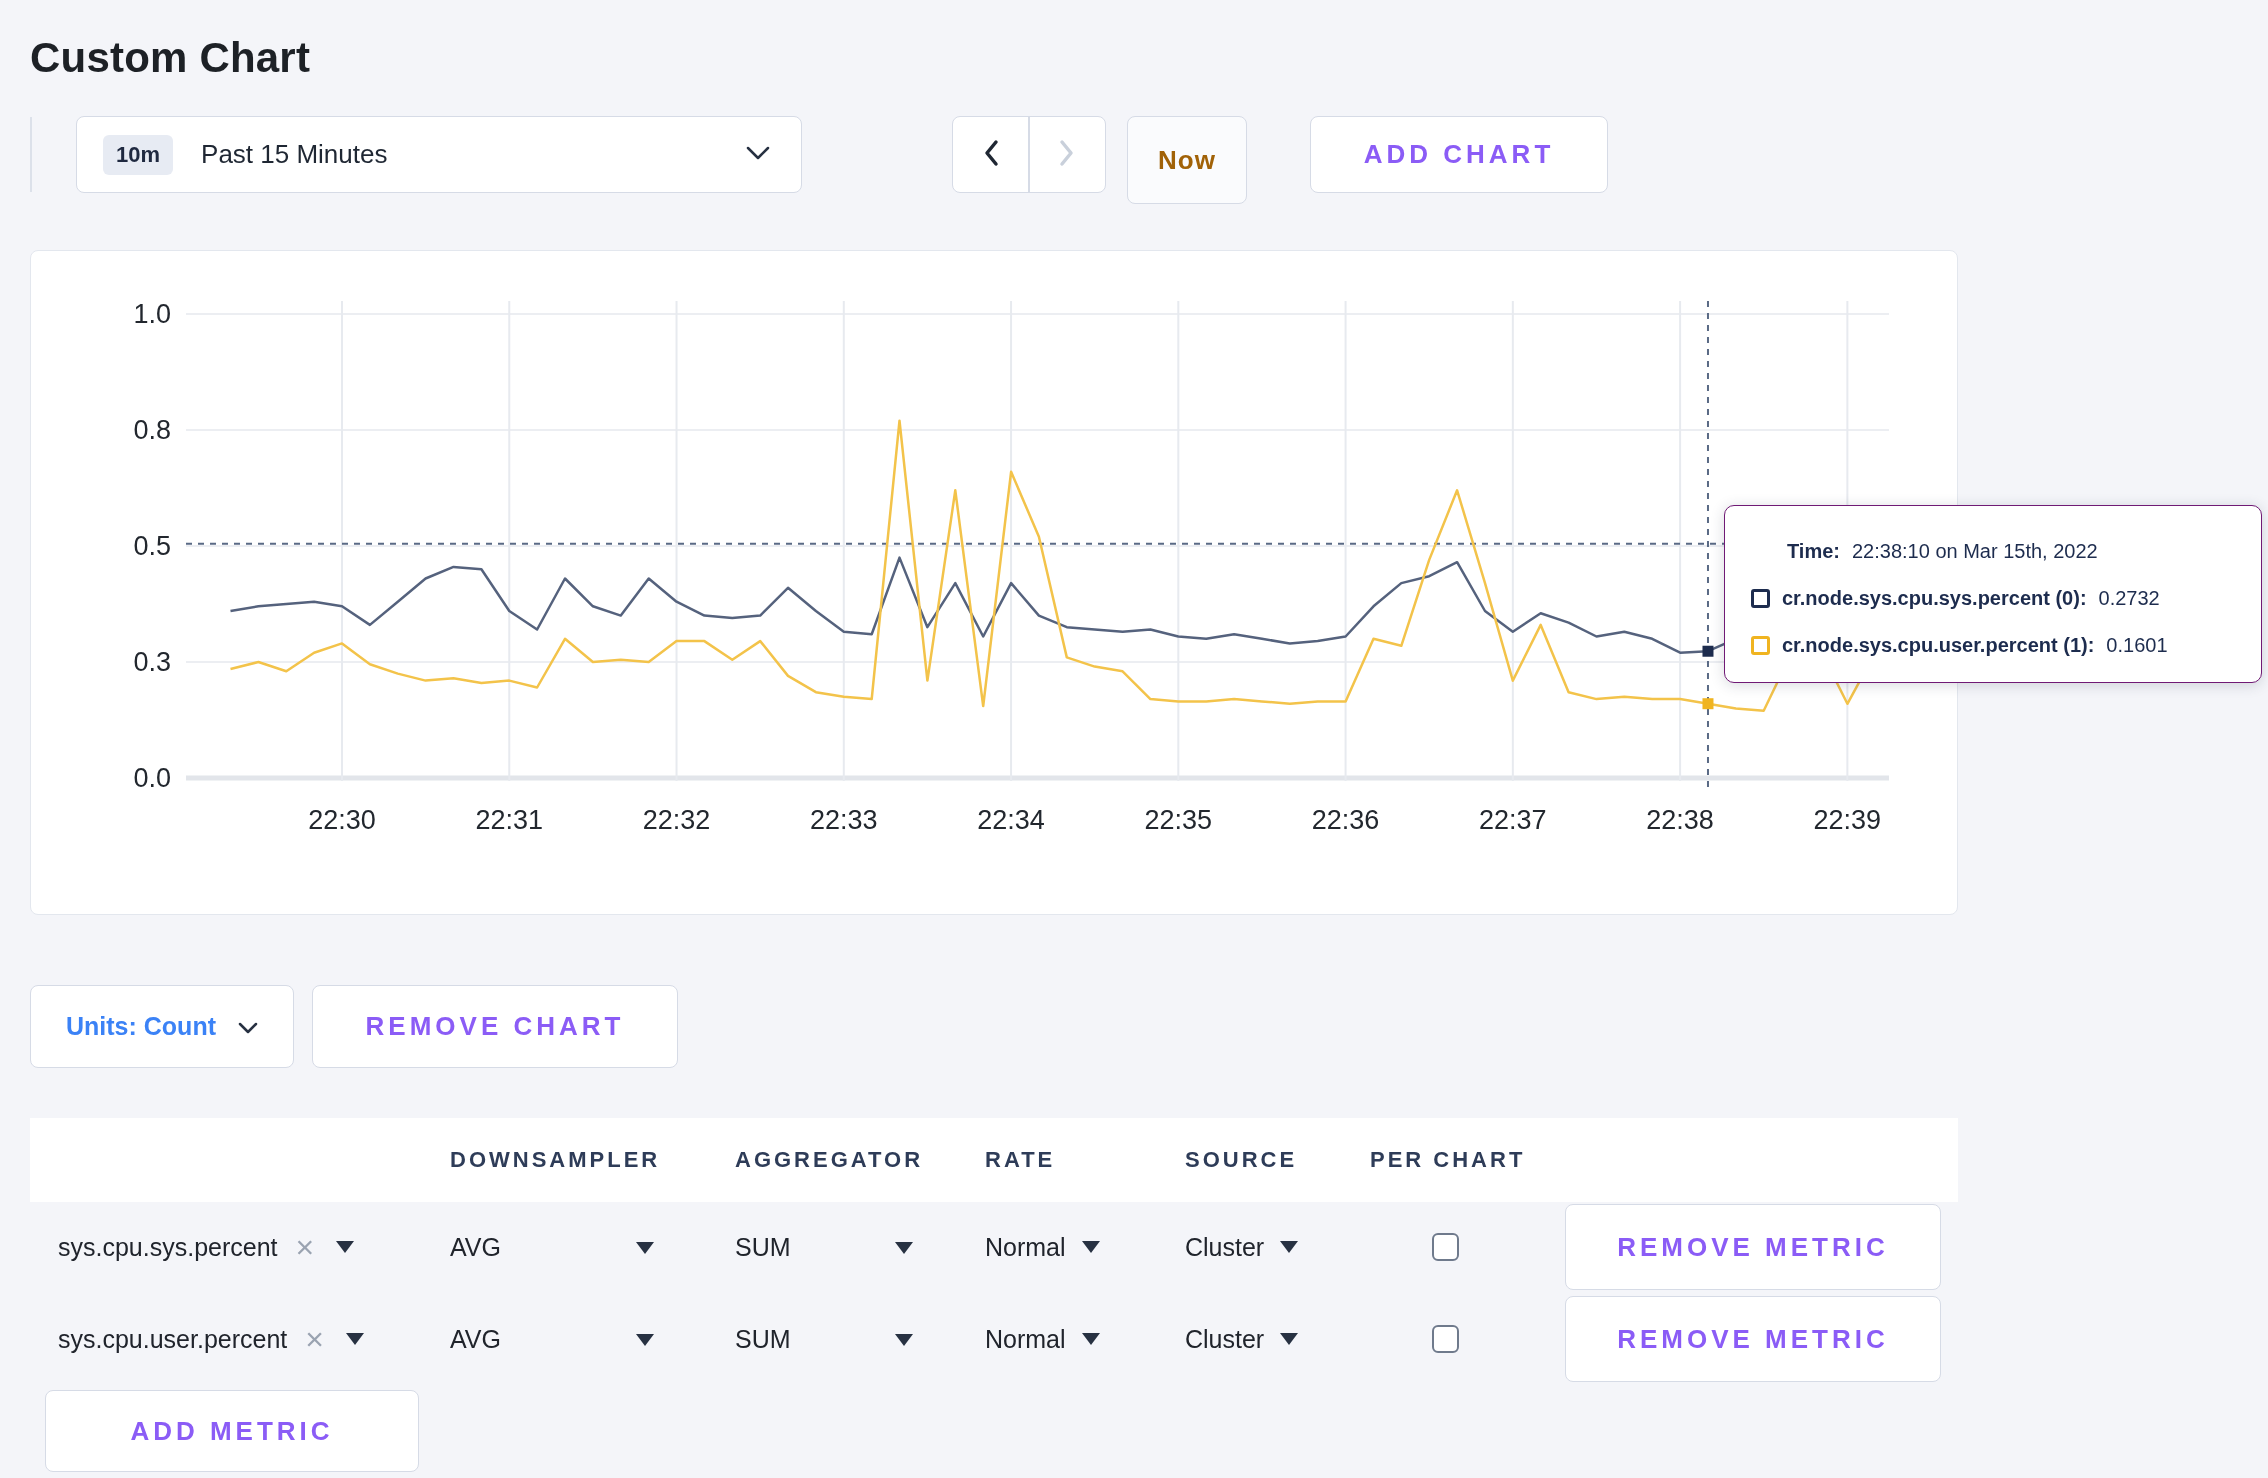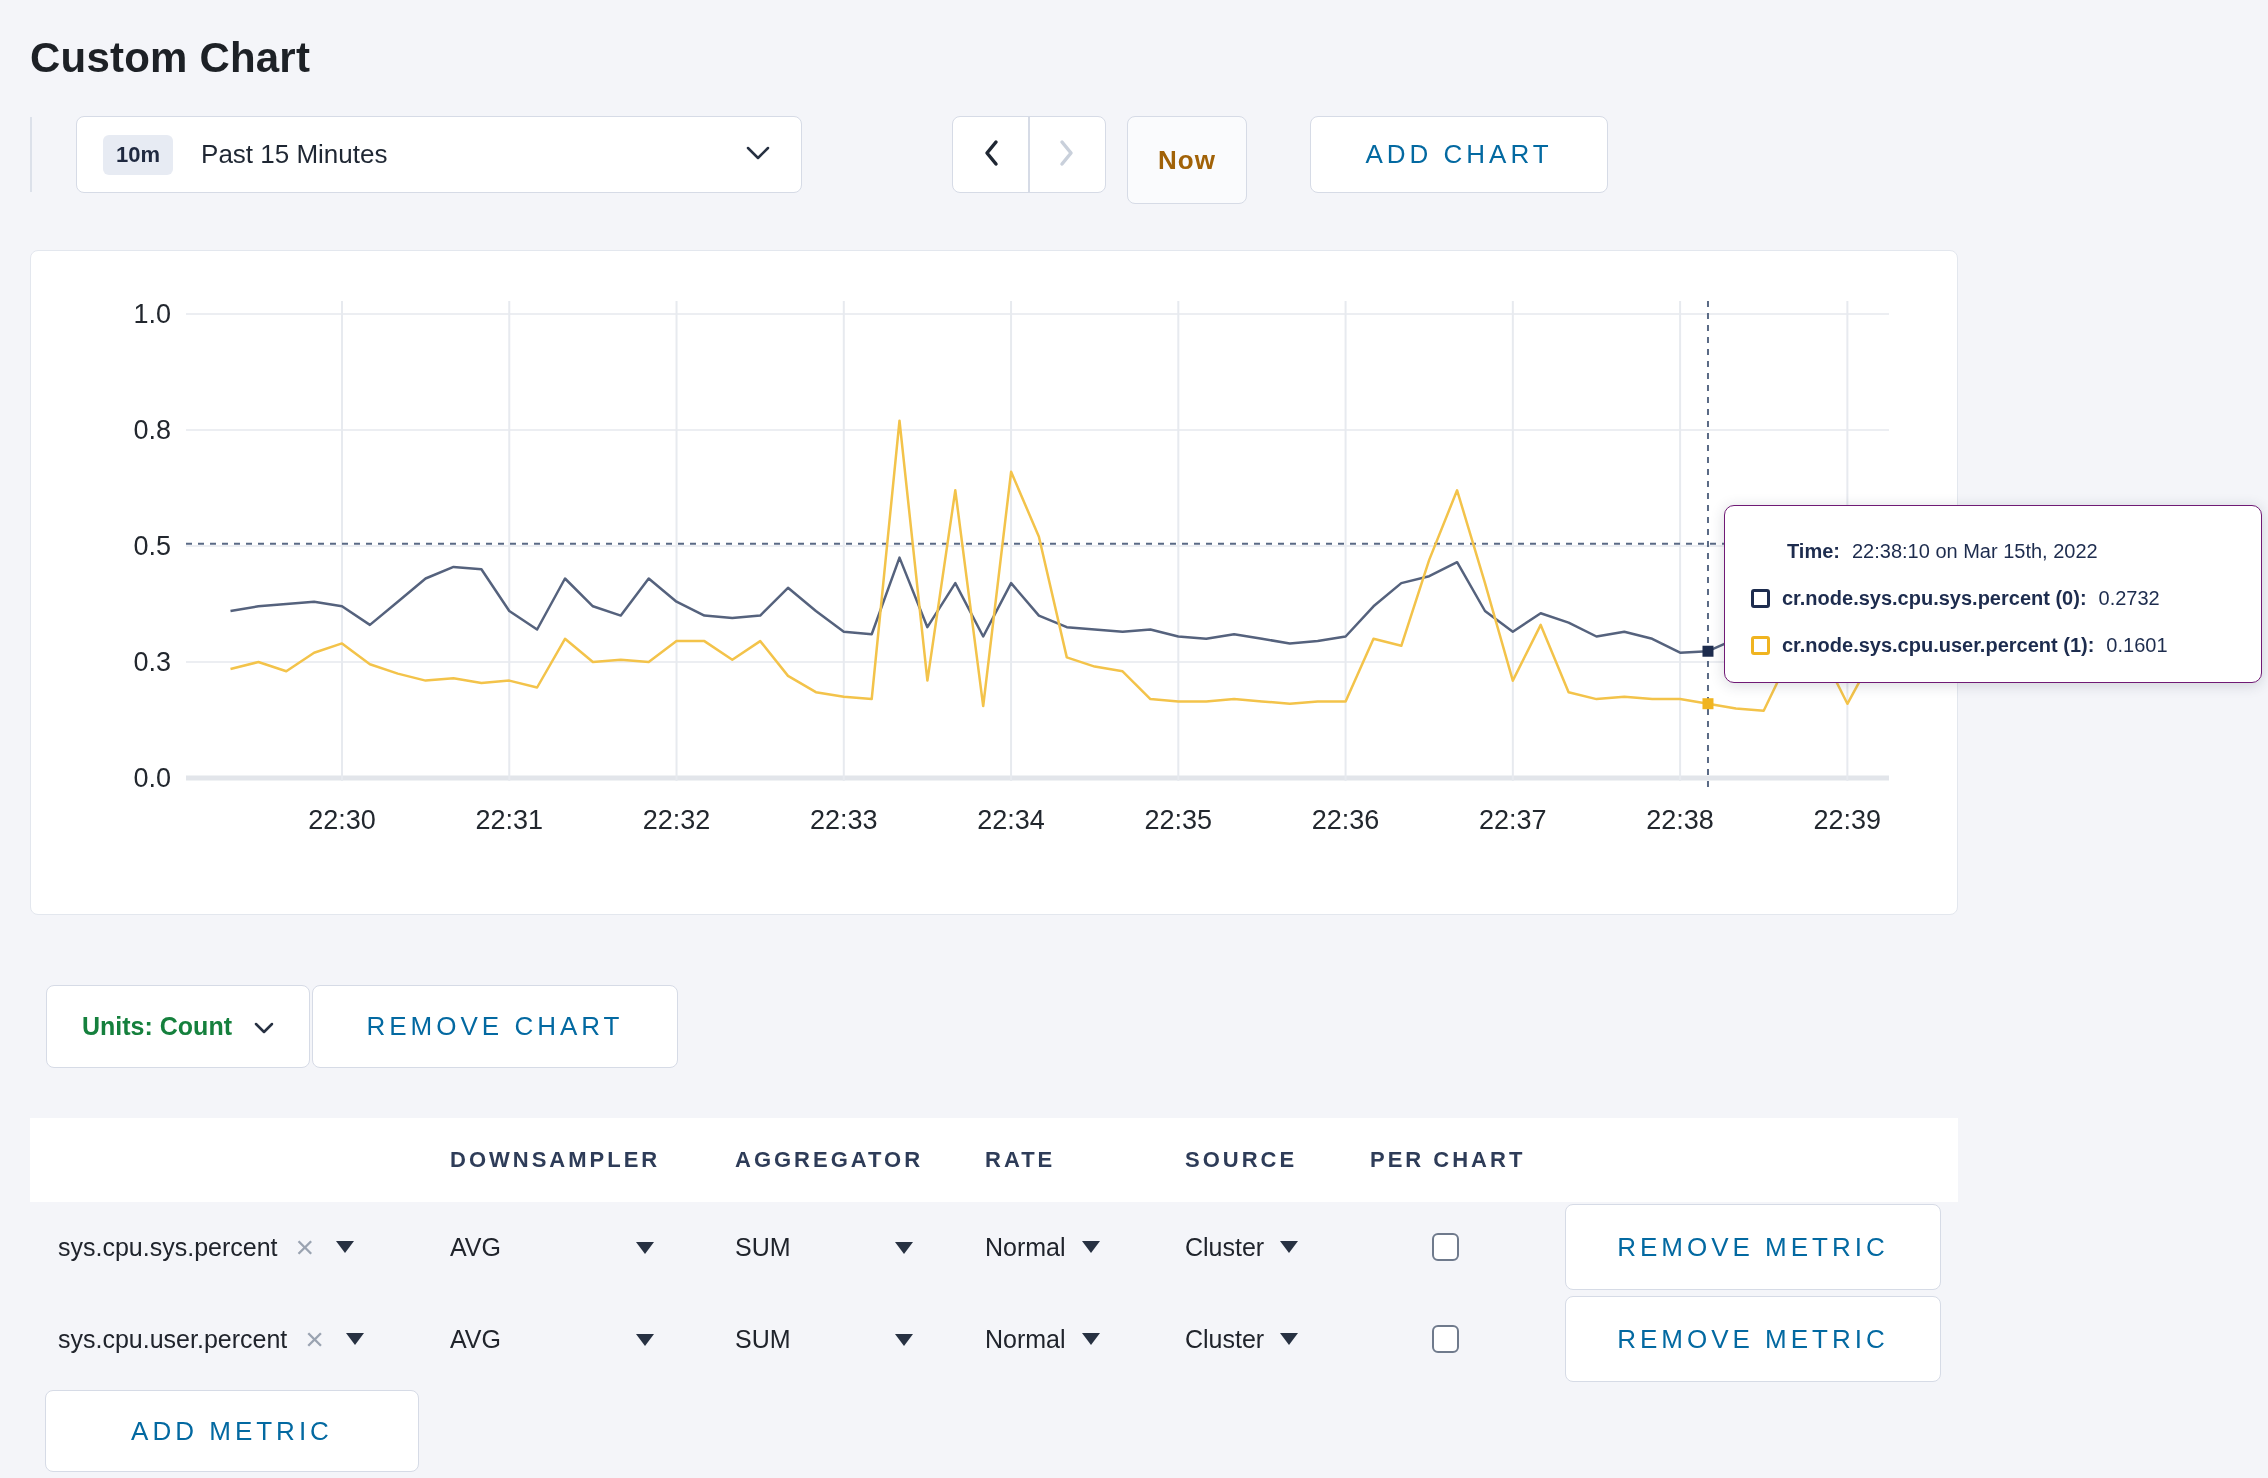--- a/index.html
+++ b/index.html
@@ -22,21 +22,21 @@
   }
   .time-dropdown{left:76px;top:116px;width:726px;height:77px;justify-content:flex-start;padding:0 30px 0 26px;}
   .time-badge{background:#e7ebf3;color:#1f2940;font-size:22px;font-weight:bold;border-radius:6px;padding:7px 13px;}
   .time-label{margin-left:28px;font-size:26px;color:#1f2733;font-weight:500;}
   .time-chevron{margin-left:auto;}
   .pager{left:952px;top:116px;width:154px;height:77px;padding:0;overflow:hidden;}
   .pager-half{width:50%;height:100%;display:flex;align-items:center;justify-content:center;cursor:pointer;}
   .pager-sep{width:1.5px;height:100%;background:#d6dbe6;}
   .now-button{left:1127px;top:116px;width:120px;height:88px;background:#fafbfd;
     color:#a16207;font-size:26px;font-weight:600;letter-spacing:1px;}
-  .blue-btn{color:#0369a1;font-size:26px;font-weight:normal;letter-spacing:4px;}
+  .blue-btn{color:#8b5cf6;font-size:26px;font-weight:bold;letter-spacing:4px;}
   .add-chart-button{left:1310px;top:116px;width:298px;height:77px;}
 
   
   .chart-card{left:30px;top:250px;width:1928px;height:665px;background:#fff;
     border:1.5px solid #e3e7ee;border-radius:8px;box-sizing:border-box;}
   .chart-card svg{display:block;}
   text.axis-label{font-family:"Liberation Sans","DejaVu Sans",sans-serif;font-size:27px;fill:#22272e;}
 
   
   .chart-tooltip{
@@ -45,21 +45,21 @@
     padding:30px 0 0 26px;font-size:20px;color:#1d2c4e;
   }
   .tt-row{display:flex;align-items:center;height:30px;margin-bottom:17px;}
   .tt-swatch{width:19px;height:19px;border:3.5px solid #1d2c4e;border-radius:3px;box-sizing:border-box;
     margin-right:12px;background:#fff;flex:0 0 auto;}
   .tt-label{font-weight:bold;}
   .tt-value{margin-left:12px;}
   .tt-time-row{padding-left:36px;}
 
   
-  .units-button{left:30px;top:985px;width:264px;height:83px;font-size:25px;font-weight:bold;color:#15803d;gap:22px;margin-left:16px;}
+  .units-button{left:30px;top:985px;width:264px;height:83px;font-size:25px;font-weight:bold;color:#3b82f6;gap:22px;}
   .remove-chart-button{left:312px;top:985px;width:366px;height:83px;}
 
   
   .metrics-header{left:30px;top:1118px;width:1928px;height:84px;background:#fff;}
   .mh-cell{position:absolute;top:0;height:84px;display:flex;align-items:center;
     font-size:22px;font-weight:700;letter-spacing:3px;color:#2e3c58;}
   .metric-row{left:30px;width:1928px;height:86px;}
   .row-1{top:1204px;} .row-2{top:1296px;}
   .cell{position:absolute;top:0;height:86px;display:flex;align-items:center;font-size:25px;color:#20242c;}
   .caret{width:0;height:0;border-left:9px solid transparent;border-right:9px solid transparent;

